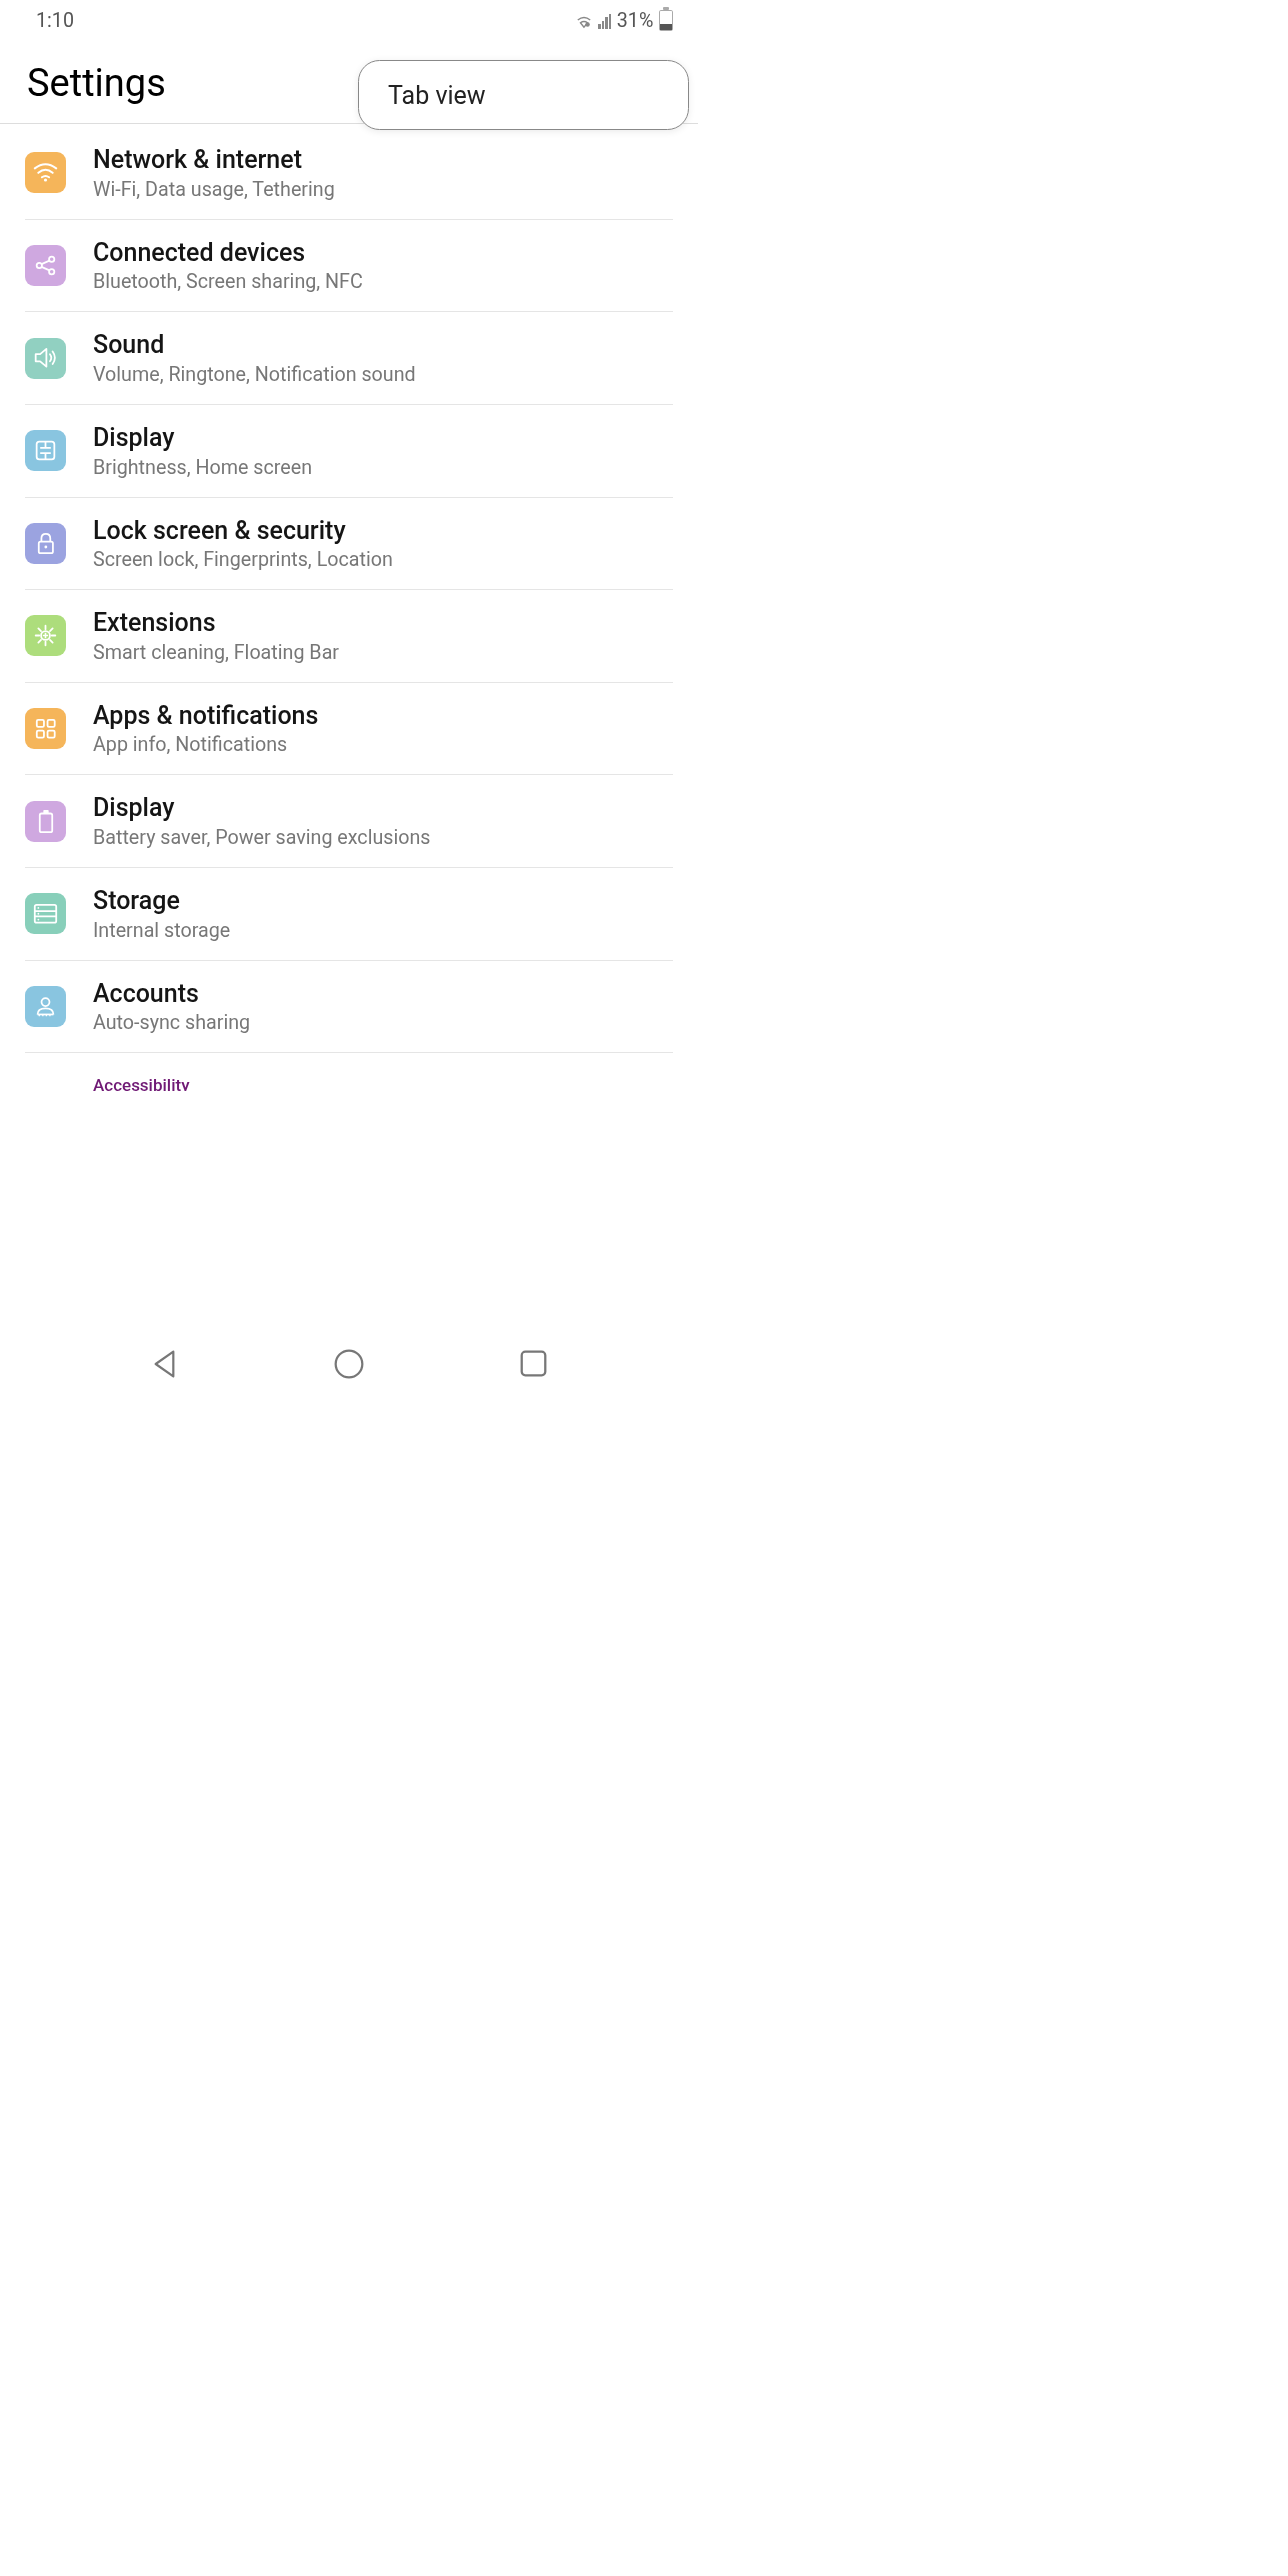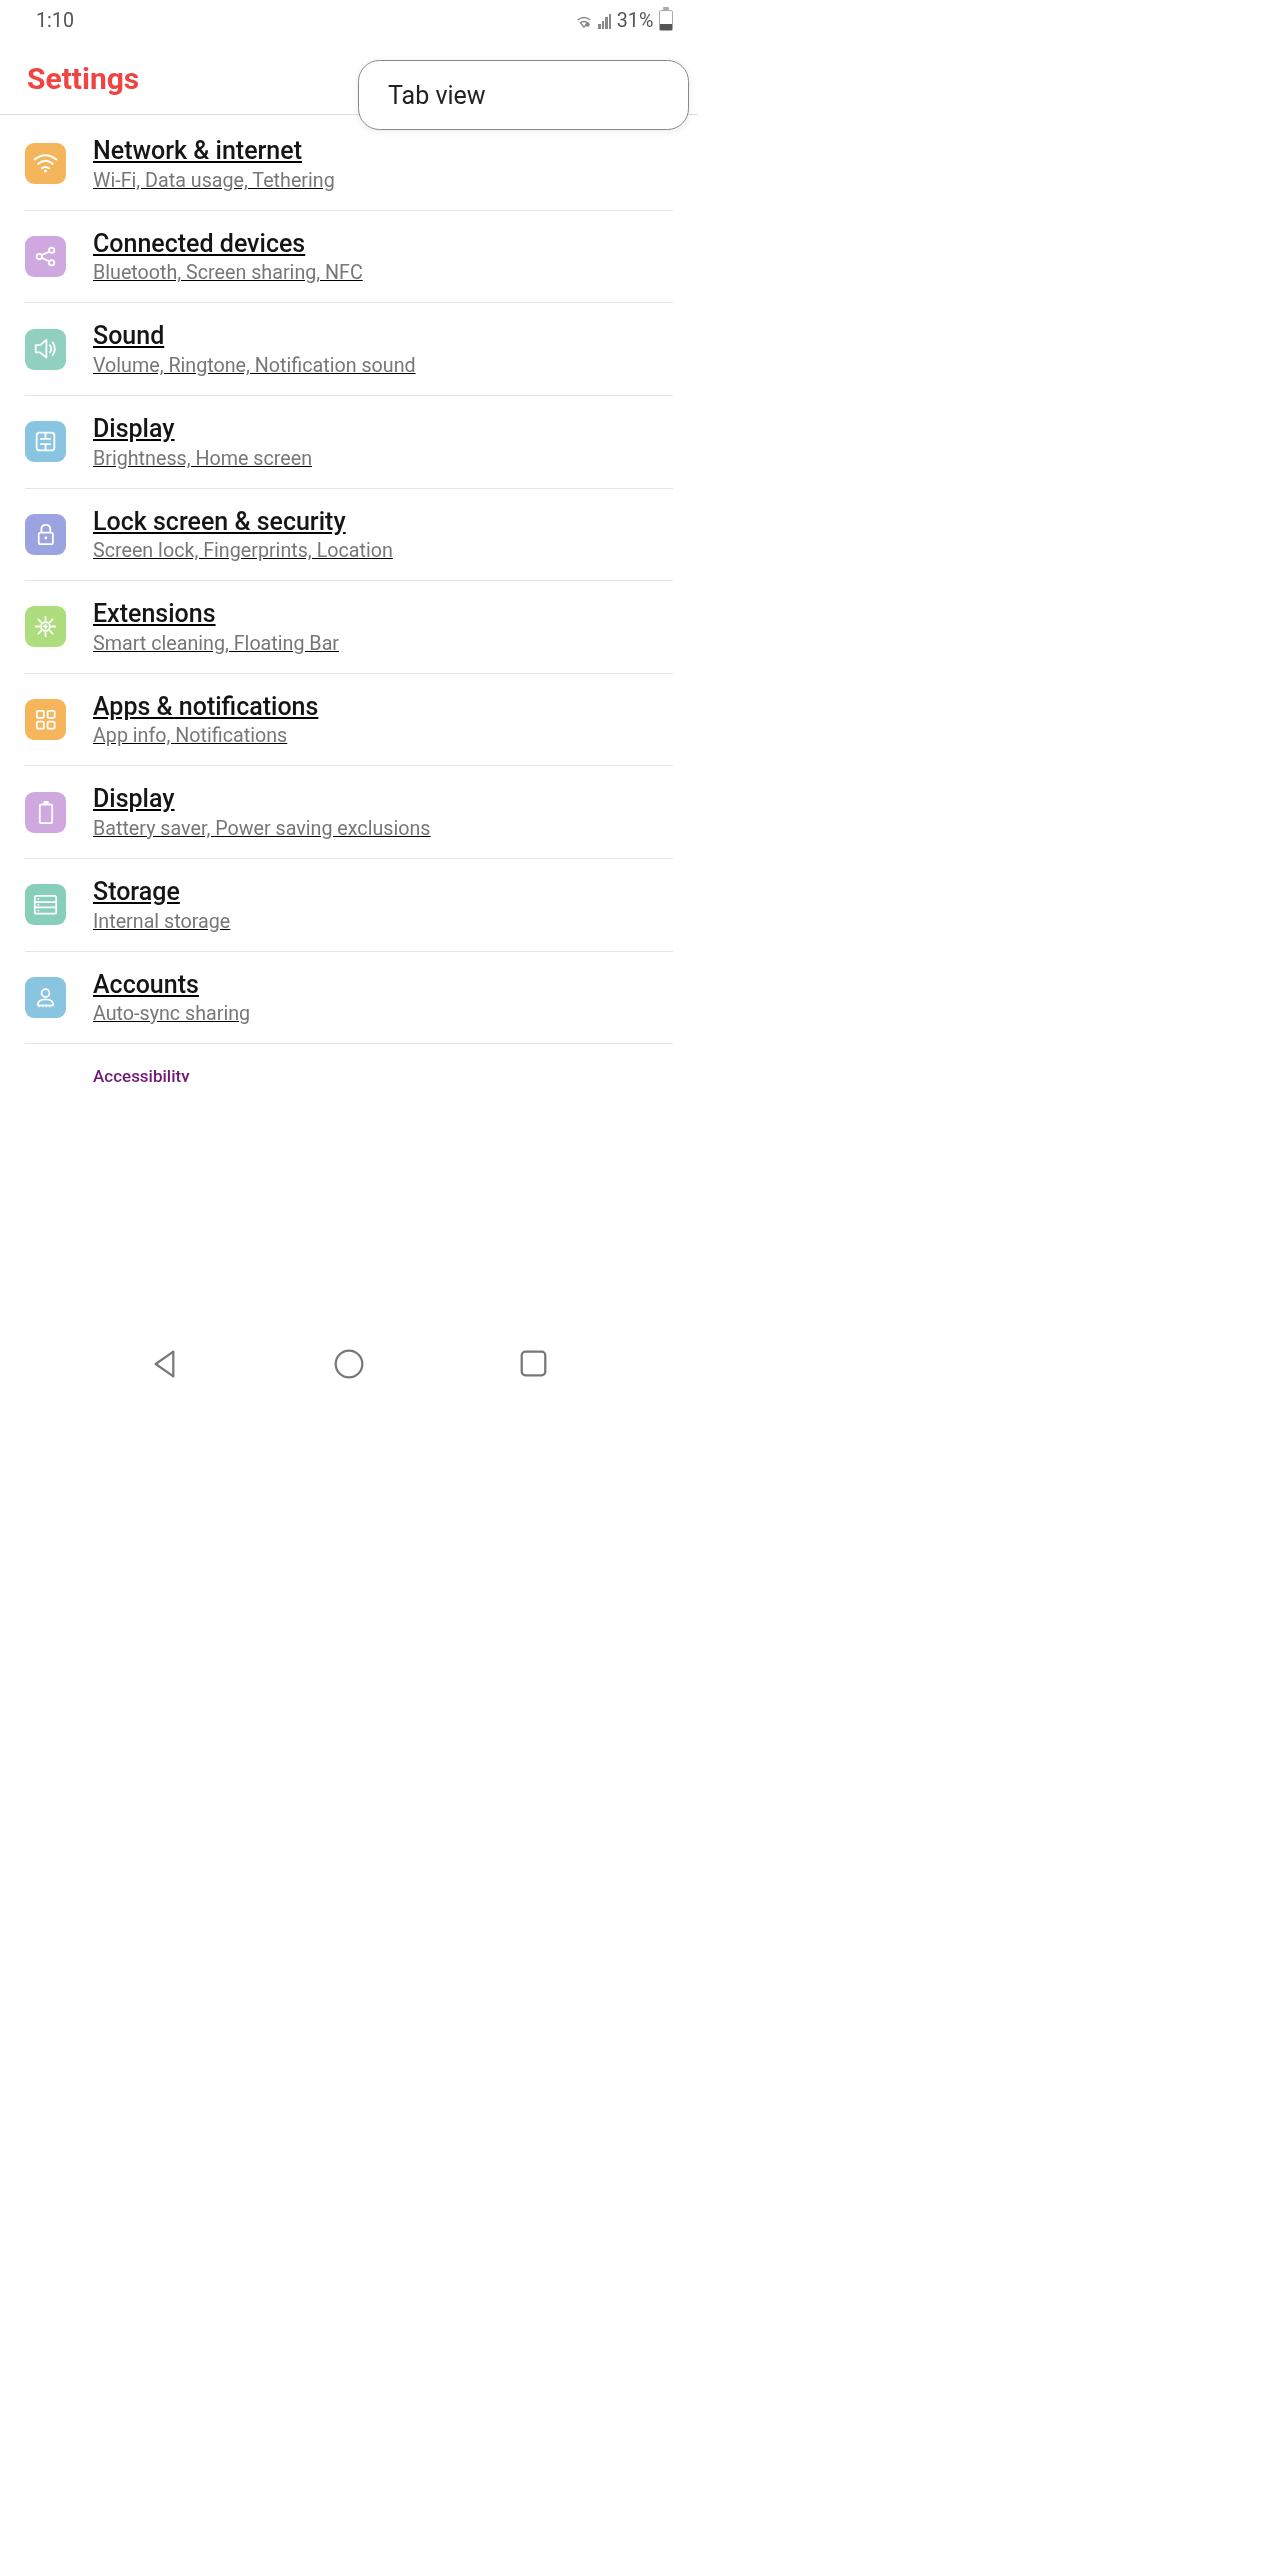--- a/index.html
+++ b/index.html
@@ -64,23 +64,23 @@
     .signal-bar {
       width: 2.7px;
       background: #888;
     }
     .header {
       padding: 21.5px 27px 18px 27px;
       border-bottom: 0.9px solid #ddd;
       position: relative;
     }
     .page-title {
-      font-size: 30px;
-      font-weight: 700;
-      color: #ef4444;
+      font-size: 38px;
+      font-weight: 400;
+      color: #000000;
     }
     .popup-menu {
       position: absolute;
       top: 60px;
       right: 9px;
       width: 331px;
       background: #fff;
       border: 0.9px solid #888;
       border-radius: 21.5px;
       box-shadow: 0 1.8px 7.2px rgba(0,0,0,0.08);
@@ -88,21 +88,20 @@
       padding: 19.7px 29px;
       margin-left: 19px;
     }
     .popup-menu-item {
       font-size: 25px;
       color: #222;
     }
     .settings-list {
       list-style: none;
       padding: 0 25px;
-      text-decoration: underline;
     }
     .settings-item {
       display: flex;
       align-items: center;
       padding: 18px 0;
       gap: 27px;
       border-bottom: 0.9px solid #e5e5e5;
     }
     .settings-item:first-child {
       padding-top: 21.5px;

